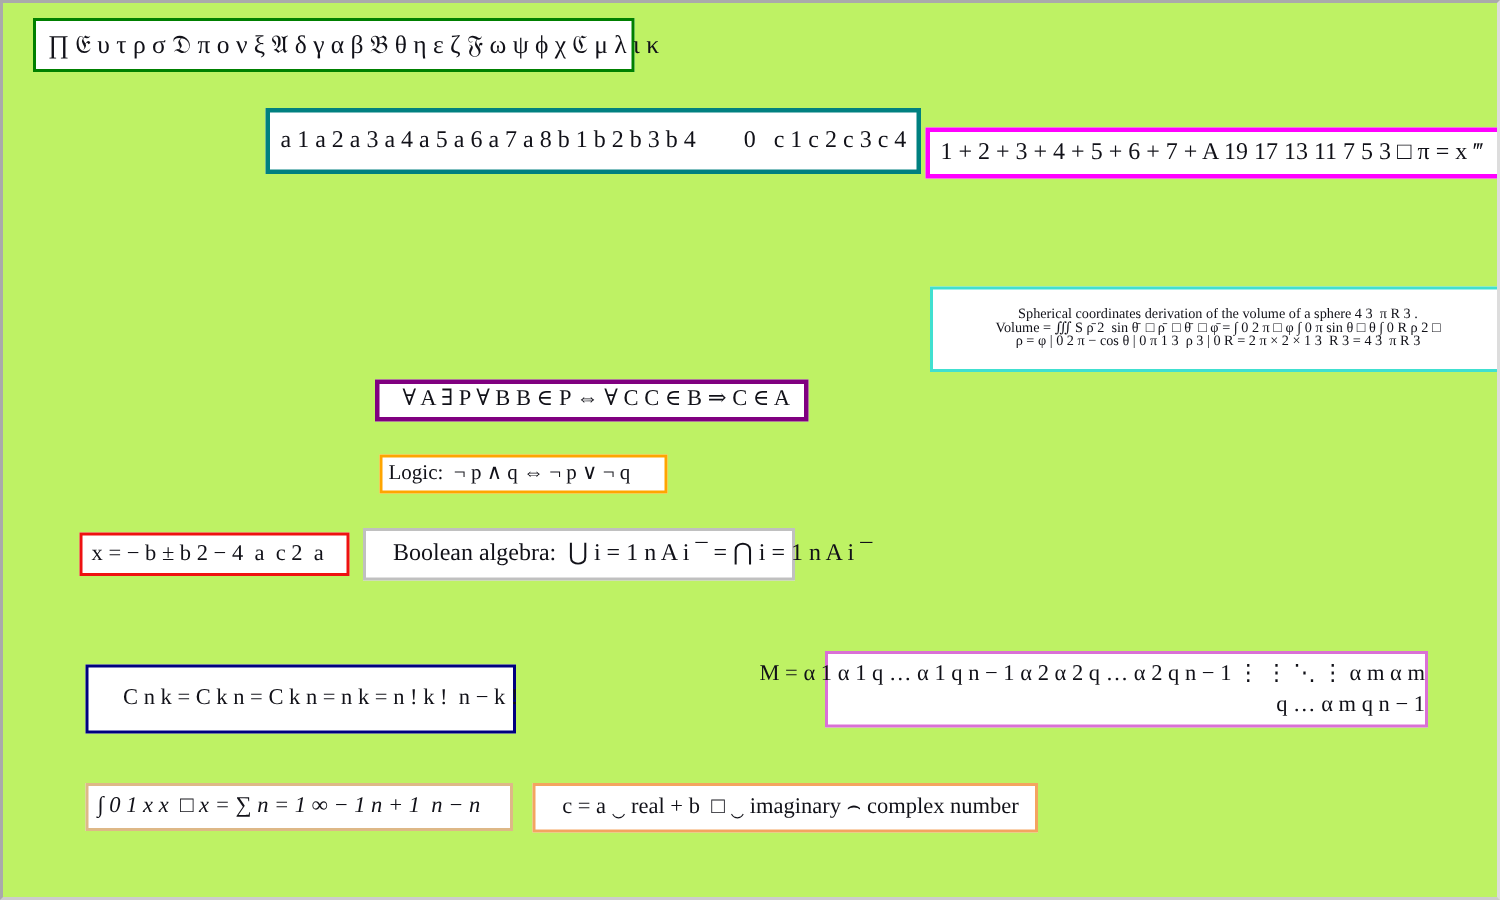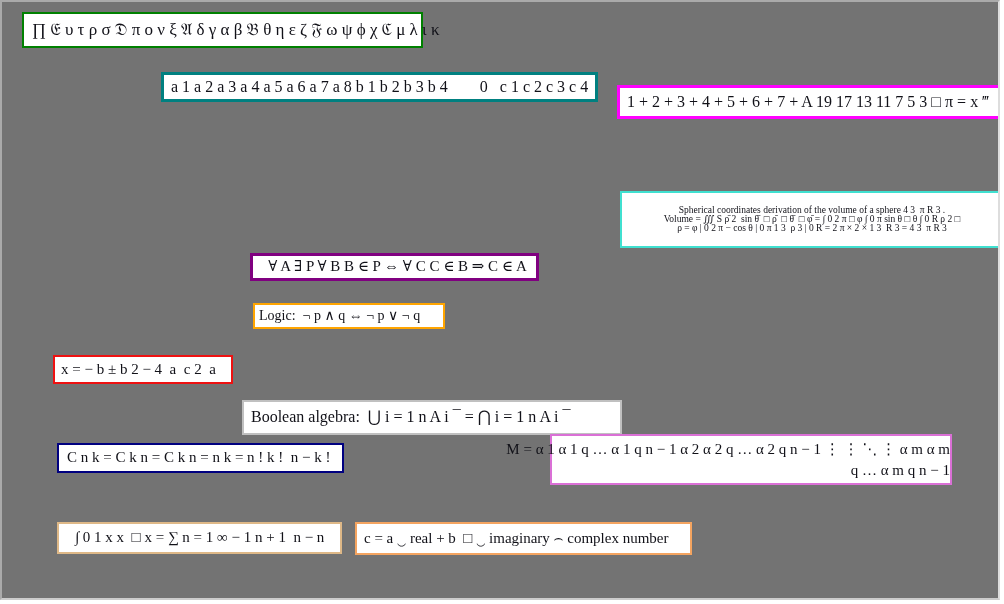--- a/index.html
+++ b/index.html
@@ -5,53 +5,53 @@
   html, body { margin: 0; padding: 0; }
   body {
     width: 1004px; height: 604px;
     background: #ffffff;
     font-family: "Liberation Serif", "DejaVu Serif", serif;
     color: #111118;
   }
   .page {
     position: relative;
     width: 1000px; height: 600px;
-    background: #737373;
+    background: #bef264;
     border: 2px solid #aaaaaa;
     border-right-color: #dddddd;
     border-bottom-color: #cccccc;
     box-sizing: border-box;
     overflow: hidden;
   }
   .mbox {
     position: absolute;
     box-sizing: border-box;
     display: flex;
     flex-direction: column;
     justify-content: center;
     background: #ffffff;
   }
   .mbox .line {
     white-space: pre;
     line-height: 1.15;
   }
   
   .b-greek   { left: 20px;  top: 10px;  width: 401px; height: 36px; border: 2px solid; padding-left: 8px;  font-size: 17px; }
-  .b-flatmat { left: 159px; top: 70px;  width: 437px; height: 30px; border: 3px solid; padding-left: 7px;  font-size: 16px; }
+  .b-flatmat { left: 175px; top: 70px;  width: 437px; height: 44px; border: 3px solid; padding-left: 7px;  font-size: 16px; }
   .b-primes  { left: 615px; top: 83px;  width: 386px; height: 34px; border: 3px solid; padding-left: 7px;  font-size: 16px; }
   .b-sphere  { left: 618px; top: 189px; width: 384px; height: 57px; border: 2px solid; font-size: 9.5px; text-align: center; }
   .b-sphere .line { line-height: 9px; white-space: pre; }
   .b-settheory { left: 248px; top: 251px; width: 289px; height: 28px; border: 3px solid; padding-left: 6px; font-size: 15px; }
   .b-logic   { left: 251px; top: 301px; width: 192px; height: 26px; border: 2px solid; padding-left: 4px;  font-size: 14px; }
   .b-quad    { left: 51px;  top: 353px; width: 180px; height: 29px; border: 2px solid; padding-left: 6px;  font-size: 15px; }
-  .b-boolean { left: 240px; top: 350px; width: 380px; height: 35px; border: 2px solid; padding-left: 7px;  font-size: 16px; margin-top: 48px; }
-  .b-binom   { left: 55px;  top: 441px; width: 287px; height: 30px; border: 2px solid; padding-left: 8px;  font-size: 15px; justify-content: center; }
+  .b-boolean { left: 240px; top: 350px; width: 288px; height: 35px; border: 2px solid; padding-left: 18px;  font-size: 16px; }
+  .b-binom   { left: 55px;  top: 441px; width: 287px; height: 46px; border: 2px solid; padding-left: 23px;  font-size: 15px; justify-content: center; }
   .b-vander  { left: 548px; top: 432px; width: 402px; height: 51px; border: 2px solid; font-size: 15px; text-align: center; }
   .b-vander .line { line-height: 21px; }
-  .b-intser  { left: 55px;  top: 520px; width: 285px; height: 32px; border: 2px solid; padding-left: 16px;  font-size: 15px; }
+  .b-intser  { left: 55px;  top: 520px; width: 285px; height: 32px; border: 2px solid; padding-left: 6px;  font-size: 15px; font-style: italic; }
   .b-complex { left: 353px; top: 520px; width: 337px; height: 33px; border: 2px solid; padding-left: 7px;  font-size: 15px; }
 </style>
 </head>
 <body>
 
 <div class="page">
 
   <div class="mbox b-greek" style="border-color: rgb(0, 128, 0);">
     <span class="line">∏ 𝔈 υ τ ρ σ 𝔇 π ο ν ξ 𝔄 δ γ α β 𝔅 θ η ε ζ 𝔉 ω ψ ϕ χ ℭ μ λ ι κ</span>
   </div>
@@ -92,17 +92,17 @@
 
   <div class="mbox b-vander" style="border-color: rgb(218, 112, 214); align-items: flex-end;">
     <span class="line">M = α 1 α 1 q … α 1 q n − 1 α 2 α 2 q … α 2 q n − 1 ⋮ ⋮ ⋱ ⋮ α m α m</span>
     <span class="line">q … α m q n − 1</span>
   </div>
 
   <div class="mbox b-intser" style="border-color: rgb(222, 184, 135);">
     <span class="line">∫ 0 1 x x  □ x = ∑ n = 1 ∞ − 1 n + 1  n − n</span>
   </div>
 
-  <div class="mbox b-complex" style="border-color: rgb(244, 164, 96);">
+  <div class="mbox b-complex" style="border-color: rgb(244, 164, 96); text-align: center;">
     <span class="line">c = a ‿ real + b  □ ‿ imaginary ⌢ complex number</span>
   </div>
 
 </div>
 
 </body></html>

